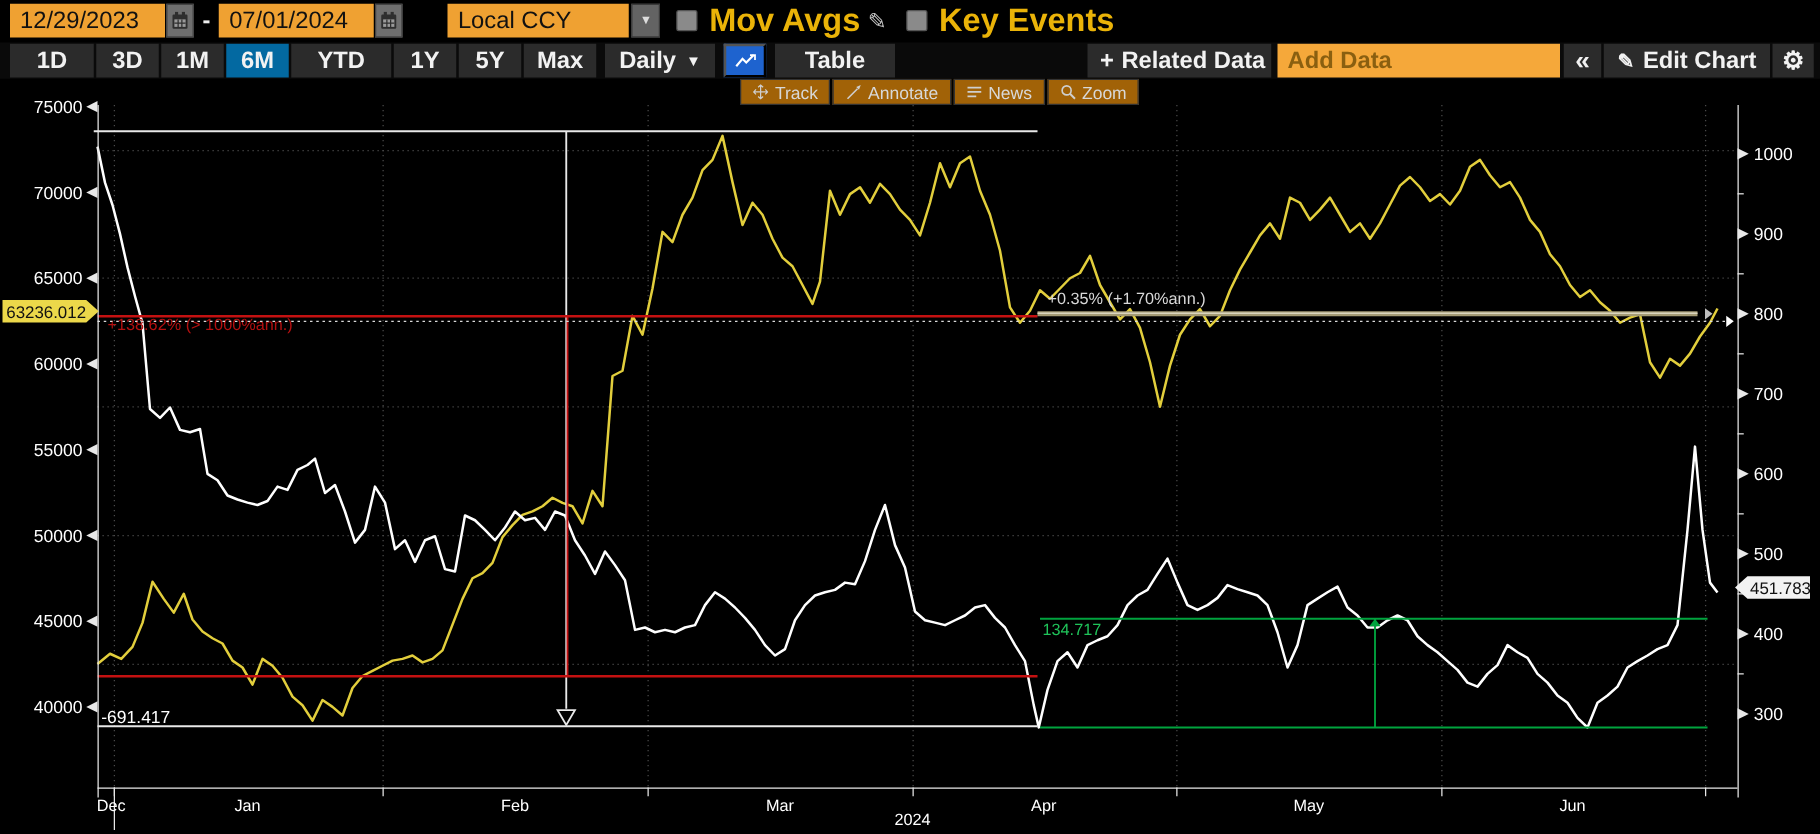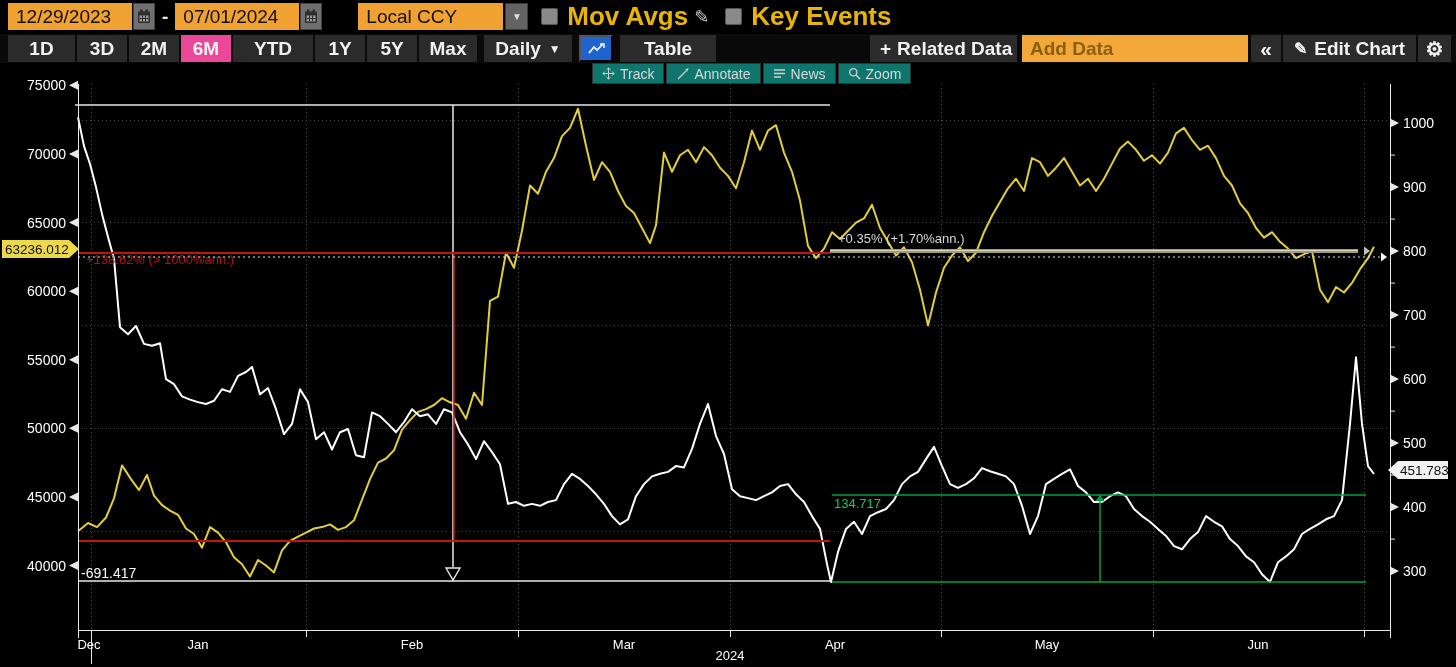--- a/index.html
+++ b/index.html
@@ -9,28 +9,28 @@
   .fld{background:#efa132;color:#111;font-size:19px;font-weight:400;height:27px;display:flex;align-items:center;padding:0 8px;box-sizing:border-box;}
   .calbtn{width:22px;height:27px;background:#6f6f6f;border:1px solid #444;display:flex;align-items:center;justify-content:center;padding:0;margin-left:1px;}
   .dash{color:#eee;font-size:19px;margin:0 7px;font-weight:700;}
   .ddbtn{width:23px;height:27px;background:#636363;border:1px solid #3a3a3a;color:#ddd;font-size:10px;display:flex;align-items:center;justify-content:center;margin-left:2px;}
   .cb{width:15px;height:15px;background:#8a8a8a;border:1px solid #555;border-radius:2px;display:inline-block;}
   .ambertxt{color:#eab308;font-size:26px;font-weight:700;}
   .pencil{color:#c9c9c9;font-size:18px;}
   
   .row2{position:absolute;left:0;top:34px;width:1456px;height:29px;background:#0a0a0a;display:flex;align-items:center;z-index:5;}
   .tbtn{background:#2b2b2b;color:#f2f2f2;font-size:19px;font-weight:700;height:27px;display:flex;align-items:center;justify-content:center;margin-right:2px;border:none;padding:0 10px;box-sizing:border-box;}
-  .tbtn.sel{background:#ec4899;}
+  .tbtn.sel{background:#0369a1;}
   .iconbtn{background:#1e63cf;width:34px;height:27px;display:flex;align-items:center;justify-content:center;margin-right:2px;}
   .addinput{background:#f5a83a;border:none;height:27px;width:226px;font-size:19px;font-weight:700;color:#0f172a;padding:0 8px;box-sizing:border-box;font-family:"Liberation Sans",sans-serif;}
   .addinput::placeholder{color:#8a5f10;opacity:1;}
   .rightcluster{position:absolute;right:5px;top:0;display:flex;align-items:center;height:29px;}
   
   .row3{position:absolute;left:592px;top:63px;display:flex;z-index:4;}
-  .mbtn{background:#0f766e;border:1px solid #333;color:#d8d8d8;font-size:14px;height:21px;display:flex;align-items:center;gap:5px;padding:0 9px;margin-right:2px;}
+  .mbtn{background:#a16207;border:1px solid #333;color:#d8d8d8;font-size:14px;height:21px;display:flex;align-items:center;gap:5px;padding:0 9px;margin-right:2px;}
   svg text{font-family:"Liberation Sans",sans-serif;}
   #chart-svg{position:absolute;left:0;top:0;z-index:1;}
 </style>
 </head>
 <body>
 
 <svg id="chart-svg" width="1456" height="667">
     <line x1="91.5" y1="84" x2="91.5" y2="630" stroke="#4a4a4a" stroke-dasharray="1 3"></line>
     <line x1="306.5" y1="84" x2="306.5" y2="630" stroke="#4a4a4a" stroke-dasharray="1 3"></line>
     <line x1="518.5" y1="84" x2="518.5" y2="630" stroke="#4a4a4a" stroke-dasharray="1 3"></line>
@@ -177,21 +177,21 @@
   <div style="width:16px"></div>
   <span class="cb"></span>
   <div style="width:9px"></div>
   <span class="ambertxt">Key Events</span>
 </div>
 
 <div class="row2">
   <div style="width:8px"></div>
   <button class="tbtn" style="width:67px">1D</button>
   <button class="tbtn" style="width:50px">3D</button>
-  <button class="tbtn" style="width:50px">2M</button>
+  <button class="tbtn" style="width:50px">1M</button>
   <button class="tbtn sel" style="width:50px">6M</button>
   <button class="tbtn" style="width:80px">YTD</button>
   <button class="tbtn" style="width:50px">1Y</button>
   <button class="tbtn" style="width:50px">5Y</button>
   <button class="tbtn" style="width:58px">Max</button>
   <div style="width:5px"></div>
   <button class="tbtn" style="width:88px;gap:8px">
     <span>Daily</span>
     <span style="font-size:12px">▼</span>
   </button>

